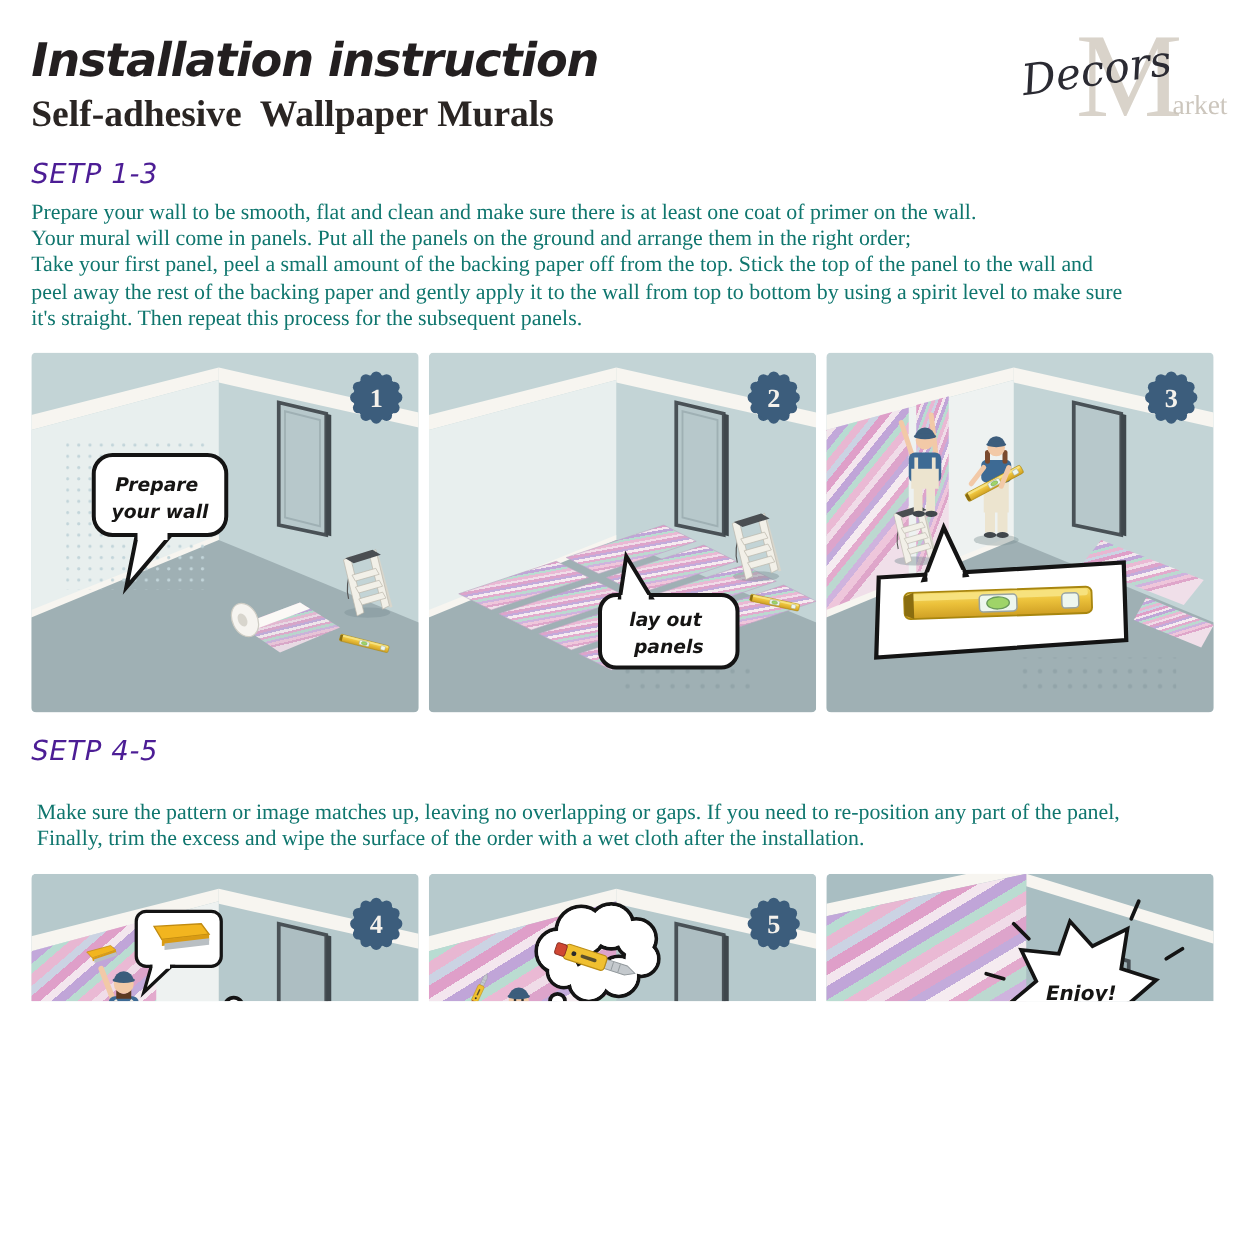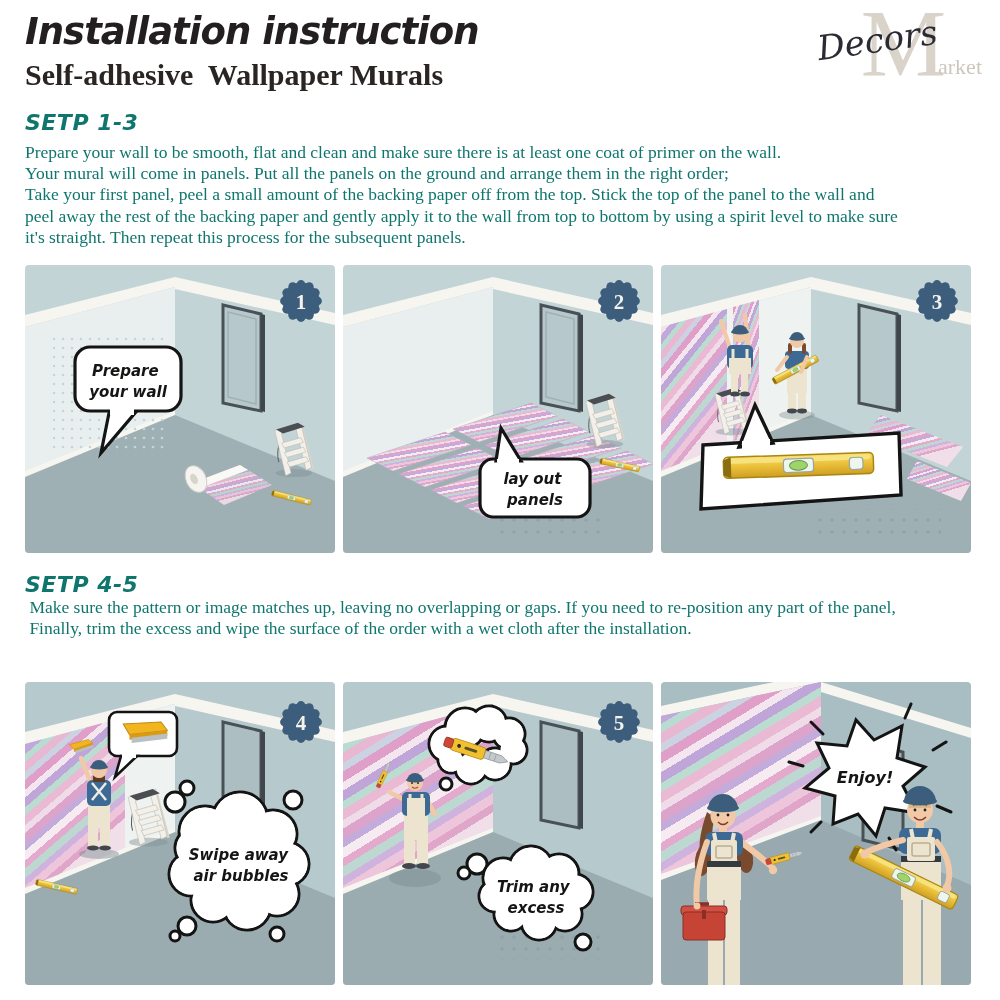--- a/index.html
+++ b/index.html
@@ -1,33 +1,33 @@
 <!DOCTYPE html>
 <html><head>
 <meta charset="utf-8">
 <style>
   html,body{margin:0;padding:0;background:#ffffff;}
-  .page{position:relative;width:1000px;height:1000px;background:#fff;overflow:hidden;
-        font-family:"Liberation Serif",serif;color:#1c1b1a;}
+  .page{position:relative;width:1000px;height:784px;background:#fff;overflow:hidden;
+        font-family:"Liberation Serif",serif;color:#1c1b1a;margin-top:17px;}
   .title{position:absolute;left:25px;top:10px;font-family:"DejaVu Sans",sans-serif;
          font-style:italic;font-weight:800;font-size:37px;letter-spacing:-1px;color:#231f20;}
   .subtitle{position:absolute;left:25px;top:58px;font-family:Liberation Serif, serif;
             font-weight:700;font-size:30px;white-space:pre;color:#2a2523;}
   .logo{position:absolute;right:16px;top:2px;width:170px;height:100px;}
   .logo-m{position:absolute;right:38px;top:-14px;font-family:"Liberation Serif",serif;
           font-size:96px;color:#d9d3ca;font-weight:400;}
   .logo-script{position:absolute;right:46px;top:18px;font-family:"DejaVu Serif",serif;
                font-style:italic;font-size:34px;color:#2b2b33;transform:rotate(-8deg);}
   .logo-rest{position:absolute;right:2px;top:52px;font-family:"Liberation Serif",serif;
              font-size:22px;color:#ccc6bd;}
   .step-h{position:absolute;left:25px;font-family:"DejaVu Sans",sans-serif;font-style:italic;
-          font-weight:700;font-size:22px;letter-spacing:.5px;color:#0f766e;}
+          font-weight:400;font-size:22px;letter-spacing:.5px;color:#4c1d95;}
   .step-p{position:absolute;left:25px;width:960px;font-size:17.5px;line-height:21.2px;
           white-space:pre;color:#0f766e;}
-  .h1{top:110px}.p1{top:142px}.h2{top:572px}.p2{top:597px}
+  .h1{top:110px}.p1{top:142px}.h2{top:572px}.p2{top:622px}
   .row{position:absolute;left:25px;display:grid;grid-template-columns:repeat(3,310px);gap:8px;}
   .row1{top:265px}.row2{top:682px}
   .panel{margin:0;width:310px;border-radius:4px;overflow:hidden;line-height:0;}
   .bub{font-family:"DejaVu Sans",sans-serif;font-style:italic;font-weight:700;fill:#161514;}
   .badge-t{font-family:"Liberation Serif",serif;font-weight:700;fill:#f5f2ec;}
 </style>
 </head>
 <body>
 
 <div class="page">

